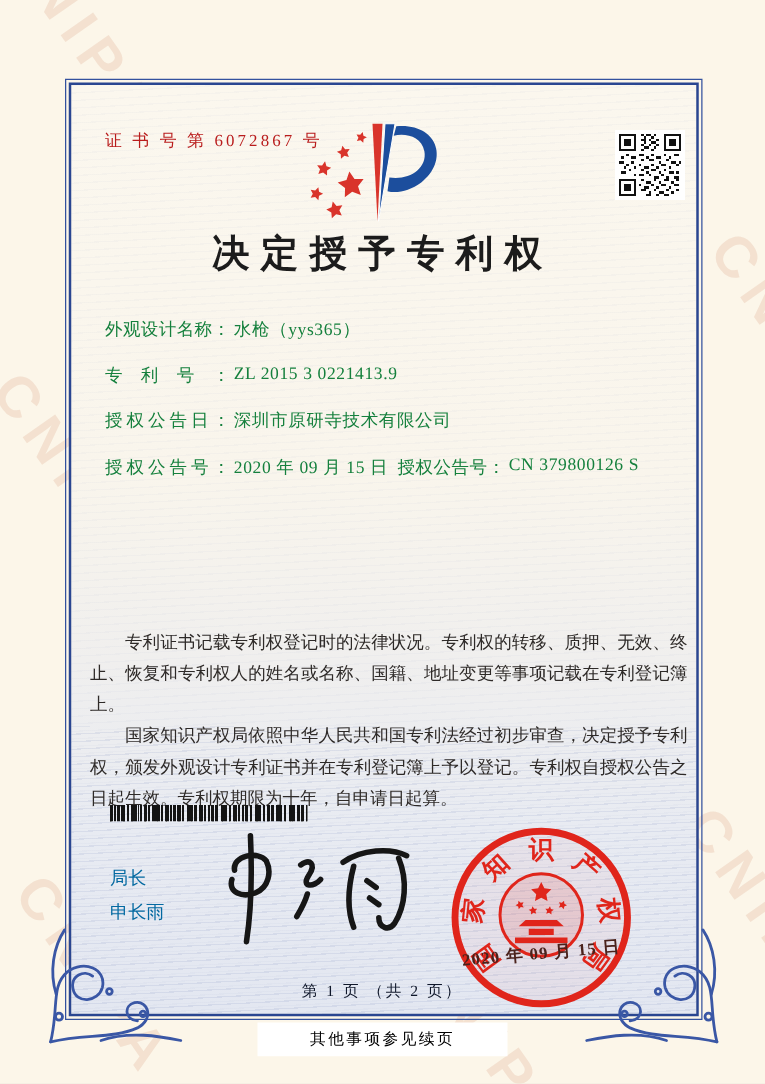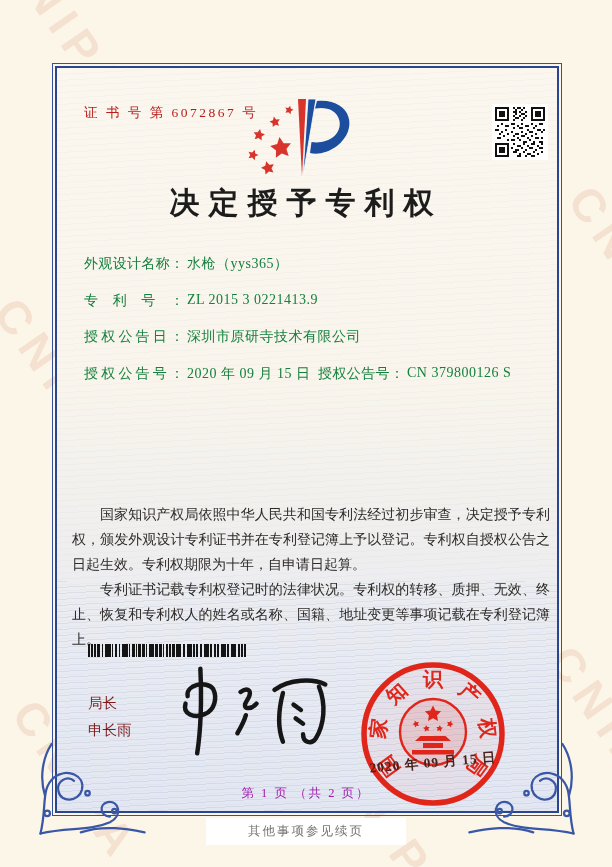--- a/index.html
+++ b/index.html
@@ -47,33 +47,33 @@
   .bodytext{position:absolute;left:72px;right:62px;top:502px;font-size:14px;line-height:25px;
          color:#2e2a28;text-align:justify;}
   .bodytext p{margin:0;text-indent:2em;}
 
   .barcode{position:absolute;left:88px;top:644px;width:158px;height:13px;
      background:
        repeating-linear-gradient(90deg,#141414 0 1.6px,transparent 1.6px 3.4px),
        repeating-linear-gradient(90deg,#141414 0 1px,transparent 1px 5.6px),
        repeating-linear-gradient(90deg,#141414 0 2.4px,transparent 2.4px 9px);}
 
-  .director{position:absolute;left:88px;top:690px;font-size:14.5px;color:#7f1d1d;line-height:27px;}
+  .director{position:absolute;left:88px;top:690px;font-size:14.5px;color:#0369a1;line-height:27px;}
   .signature{position:absolute;left:158px;top:652px;width:180px;height:118px;}
 
   .seal{position:absolute;left:357px;top:658px;width:152px;height:152px;}
   .seal svg{width:100%;height:100%;}
   .seal-date{position:absolute;left:0;right:0;top:96px;text-align:center;font-size:13.5px;
      color:#4a221c;letter-spacing:1px;transform:rotate(-5deg);font-weight:bold;}
 
   .pageinfo{position:absolute;left:0;right:0;top:785px;text-align:center;font-size:12.5px;
-     letter-spacing:2px;color:#a21caf;}
+     letter-spacing:2px;color:#0f172a;}
 
   .footer-note{position:absolute;top:818px;left:50%;transform:translateX(-50%);
-     background:#ffffff;padding:5px 42px;font-size:12.5px;letter-spacing:2px;color:#737373;white-space:nowrap;}
+     background:#ffffff;padding:5px 42px;font-size:12.5px;letter-spacing:2px;color:#000000;white-space:nowrap;}
 </style>
 </head>
 <body>
 
 <div class="page">
 
   <div class="wm" style="left:-28px;top:-4px;">CNIPA</div>
   <div class="wm" style="left:-34px;top:352px;">CNIPA</div>
   <div class="wm" style="left:540px;top:240px;">CNIPA</div>
   <div class="wm" style="left:520px;top:700px;">CNIPA</div>
@@ -172,22 +172,22 @@
     </div>
     <div class="frow">
       <span class="lbl">授权公告号：</span><span class="val">2020 年 09 月 15 日</span>
       <span class="pair2">
         <span class="lbl">授权公告号：</span><span class="val">CN 379800126 S</span>
       </span>
     </div>
   </div>
 
   <div class="bodytext">
+    <p>专利证书记载专利权登记时的法律状况。专利权的转移、质押、无效、终止、恢复和专利权人的姓名或名称、国籍、地址变更等事项记载在专利登记簿上。</p>
     <p>国家知识产权局依照中华人民共和国专利法经过初步审查，决定授予专利权，颁发外观设计专利证书并在专利登记簿上予以登记。专利权自授权公告之日起生效。专利权期限为十年，自申请日起算。</p>
-    <p>专利证书记载专利权登记时的法律状况。专利权的转移、质押、无效、终止、恢复和专利权人的姓名或名称、国籍、地址变更等事项记载在专利登记簿上。</p>
   </div>
 
   <div class="barcode"></div>
 
   <div class="director">
     <div>局长</div>
     <div>申长雨</div>
   </div>
 
   <svg class="signature" viewBox="0 0 170 100">

